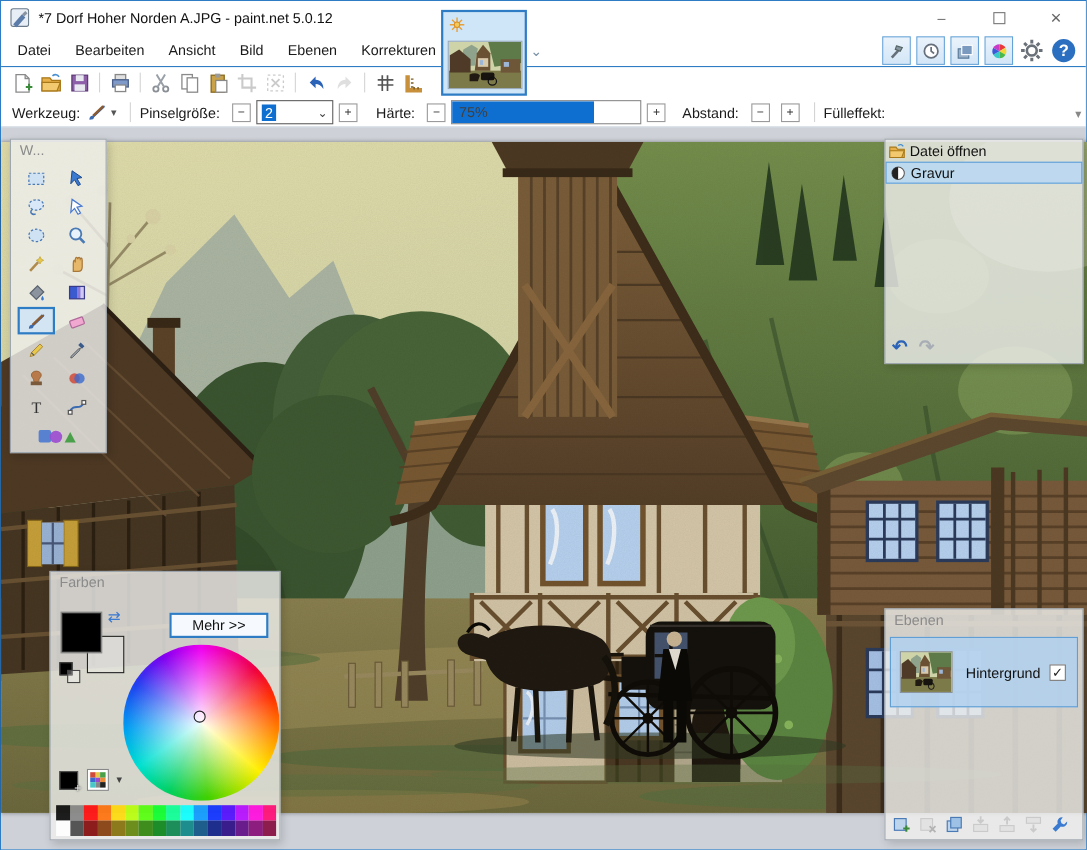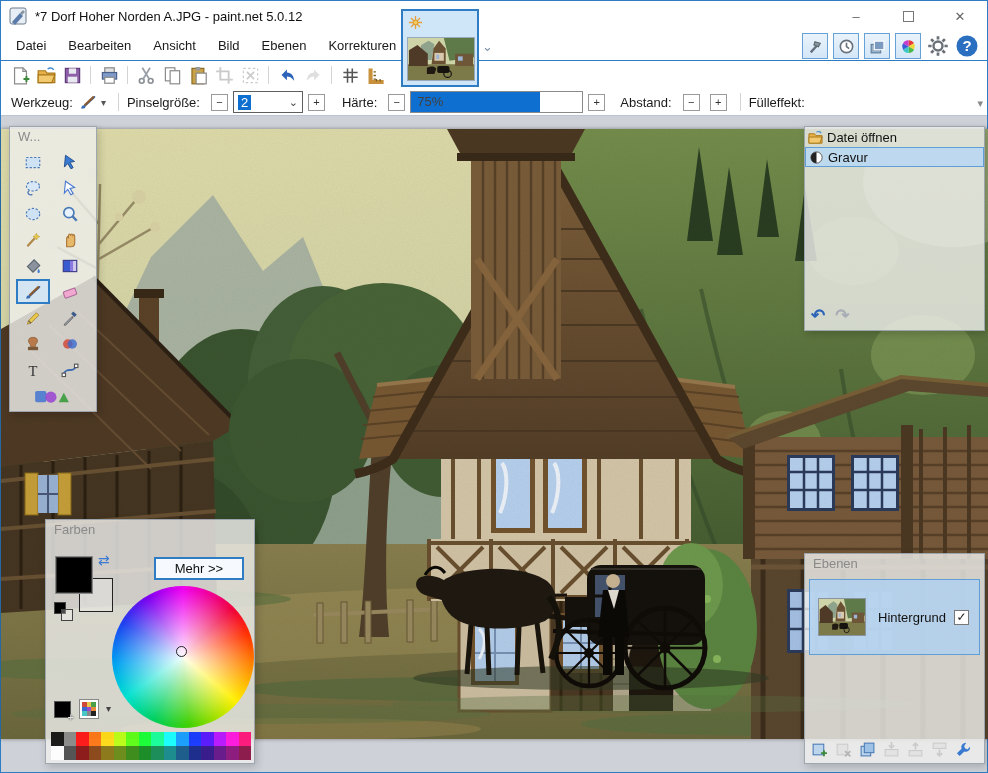--- a/index.html
+++ b/index.html
@@ -80,21 +80,21 @@
   .add-color-btn { position:absolute; left:8px; top:181px; width:17px; height:17px; background:#000; border:1px solid #555; }
   .add-color-btn::after { content:"+"; position:absolute; right:-4px; bottom:-6px; color:#e8e8e8; font-size:11px; text-shadow:0 0 2px #000; }
   .palette-btn { position:absolute; left:33px; top:179px; width:20px; height:20px; border:1px solid #888; background:#fff; padding:2px; display:grid; grid-template-columns:1fr 1fr 1fr; }
   .palette-btn i { display:block; }
   .palette-caret { position:absolute; left:60px; top:183px; color:#444; font-size:10px; }
   .palette-rows { position:absolute; left:5px; top:212px; width:200px; }
   .palette-row { display:flex; height:14px; }
   .palette-row .sw { flex:1; }
 
   .layers-panel { left:803px; top:552px; width:181px; height:211px; }
-  .layer-row { position:absolute; left:4px; right:4px; top:25px; height:76px; border:1px solid #5f9fd6; background:rgba(176,208,238,.85); display:flex; align-items:center; }
+  .layer-row { position:absolute; left:4px; right:4px; top:25px; height:64px; border:1px solid #5f9fd6; background:rgba(176,208,238,.85); display:flex; align-items:center; }
   .layer-thumb { width:48px; height:38px; margin-left:8px; border:1px solid #8a93a0; background:#cfd3a8; }
   .layer-name { font-size:13px; color:#111; margin-left:12px; flex:1; }
   .layer-check { width:15px; height:15px; border:1px solid #777; background:#fff; margin-right:10px; font-size:12px; line-height:13px; text-align:center; color:#222; }
   .layer-btns { position:absolute; left:6px; bottom:5px; display:flex; gap:7px; }
   .layer-btns span { width:17px; height:17px; display:inline-block; }
   .layer-btns svg { width:17px; height:17px; }
   .lb-disabled { opacity:.45; filter:grayscale(1); }
 
   
   .doc-tab { position:absolute; left:400px; top:8px; width:78px; height:78px; border:2px solid #2e7cc4; background:#cfe6f8; z-index:5; }

